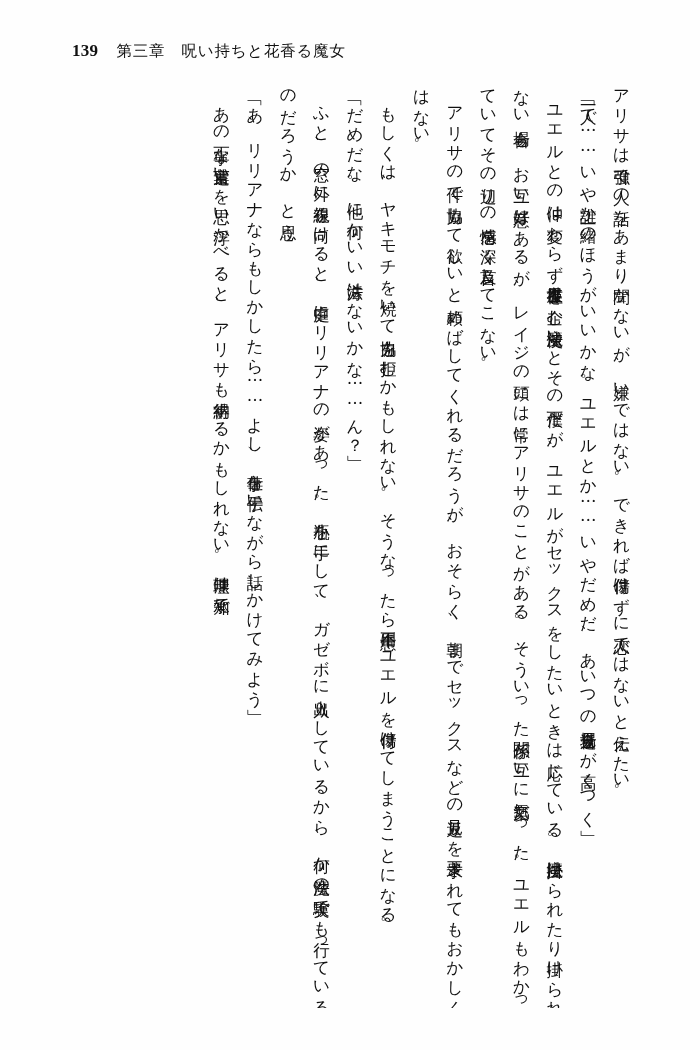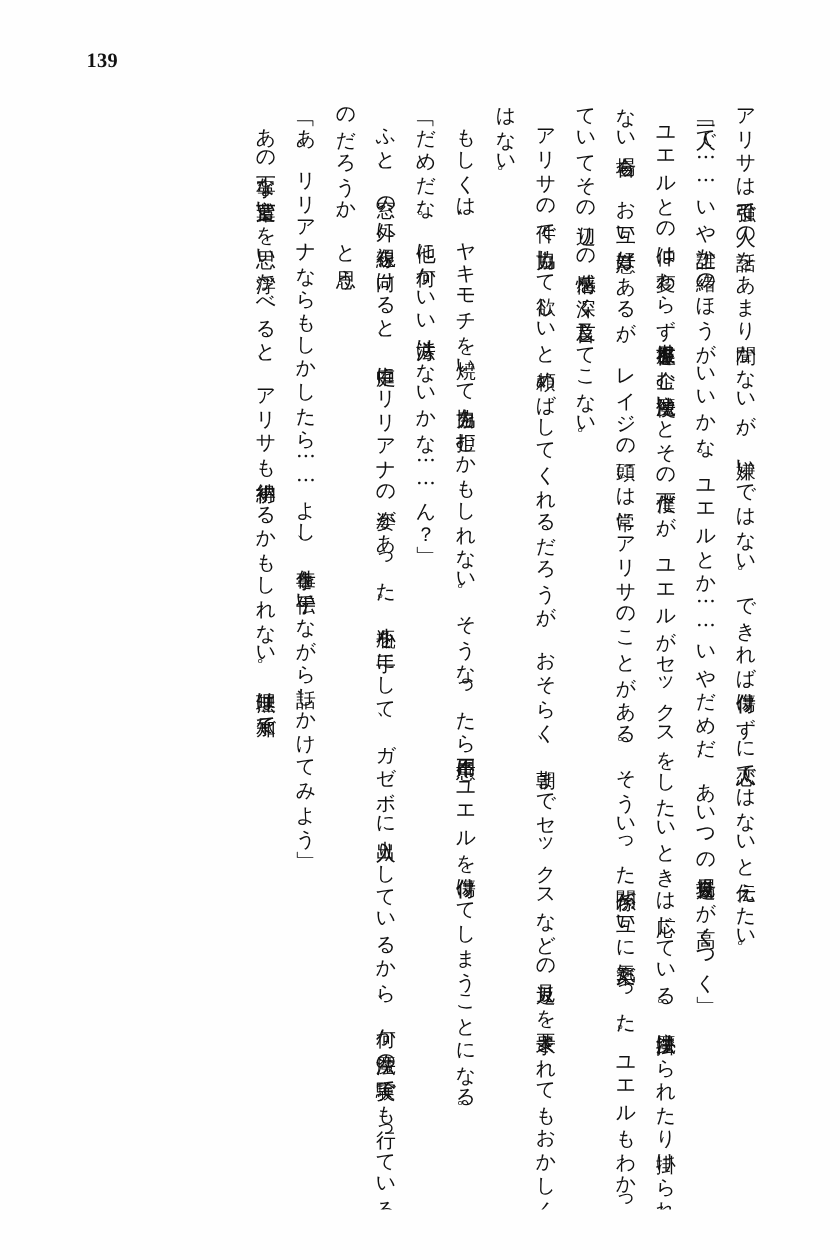--- a/index.html
+++ b/index.html
@@ -72,20 +72,21 @@
     text-indent: 1em;
   }
 </style>
 </head>
 <body>
 
 <div class="page">
 
   <div class="page-header">
     <span class="page-number">139</span>
+    <span class="chapter-title">第三章　呪い持ちと花香る魔女</span>
   </div>
 
   <div class="body-text">
     <p>アリサは強引で人の話をあまり聞かないが、嫌いではない。できれば傷付けずに恋人ではないと伝えたい。</p>
     <p class="indent">「一人で……いや誰か一緒のほうがいいかな。ユエルとか……いやだめだ、あいつの場合見返りが高くつく」</p>
     <p class="indent">ユエルとの仲は変わらず世界征服を企む魔法使いとその下僕だが、ユエルがセックスをしたいときは応じている。魔法掛けられたり掛けられない場合も。お互い好意はあるが、レイジの頭には常にアリサのことがある。そういった関係が互いに気楽だった。ユエルもわかっていてその辺りの感情を深く言及してこない。</p>
     <p class="indent">アリサの件で協力して欲しいと頼めばしてくれるだろうが、おそらく、朝までセックスなどの見返りを要求されてもおかしくはない。</p>
     <p class="indent">もしくは、ヤキモチを焼いて協力を拒むかもしれない。そうなったら不用意にユエルを傷付けてしまうことになる。</p>
     <p class="indent">「だめだな。他に何かいい方法はないかな……ん？」</p>
     <p class="indent">ふと、窓の外に視線を向けると、中庭にリリアナの姿があった。小瓶を手にして、ガゼボに出入りしているから、何か魔法の実験でも行っているのだろうか、と思う。</p>

